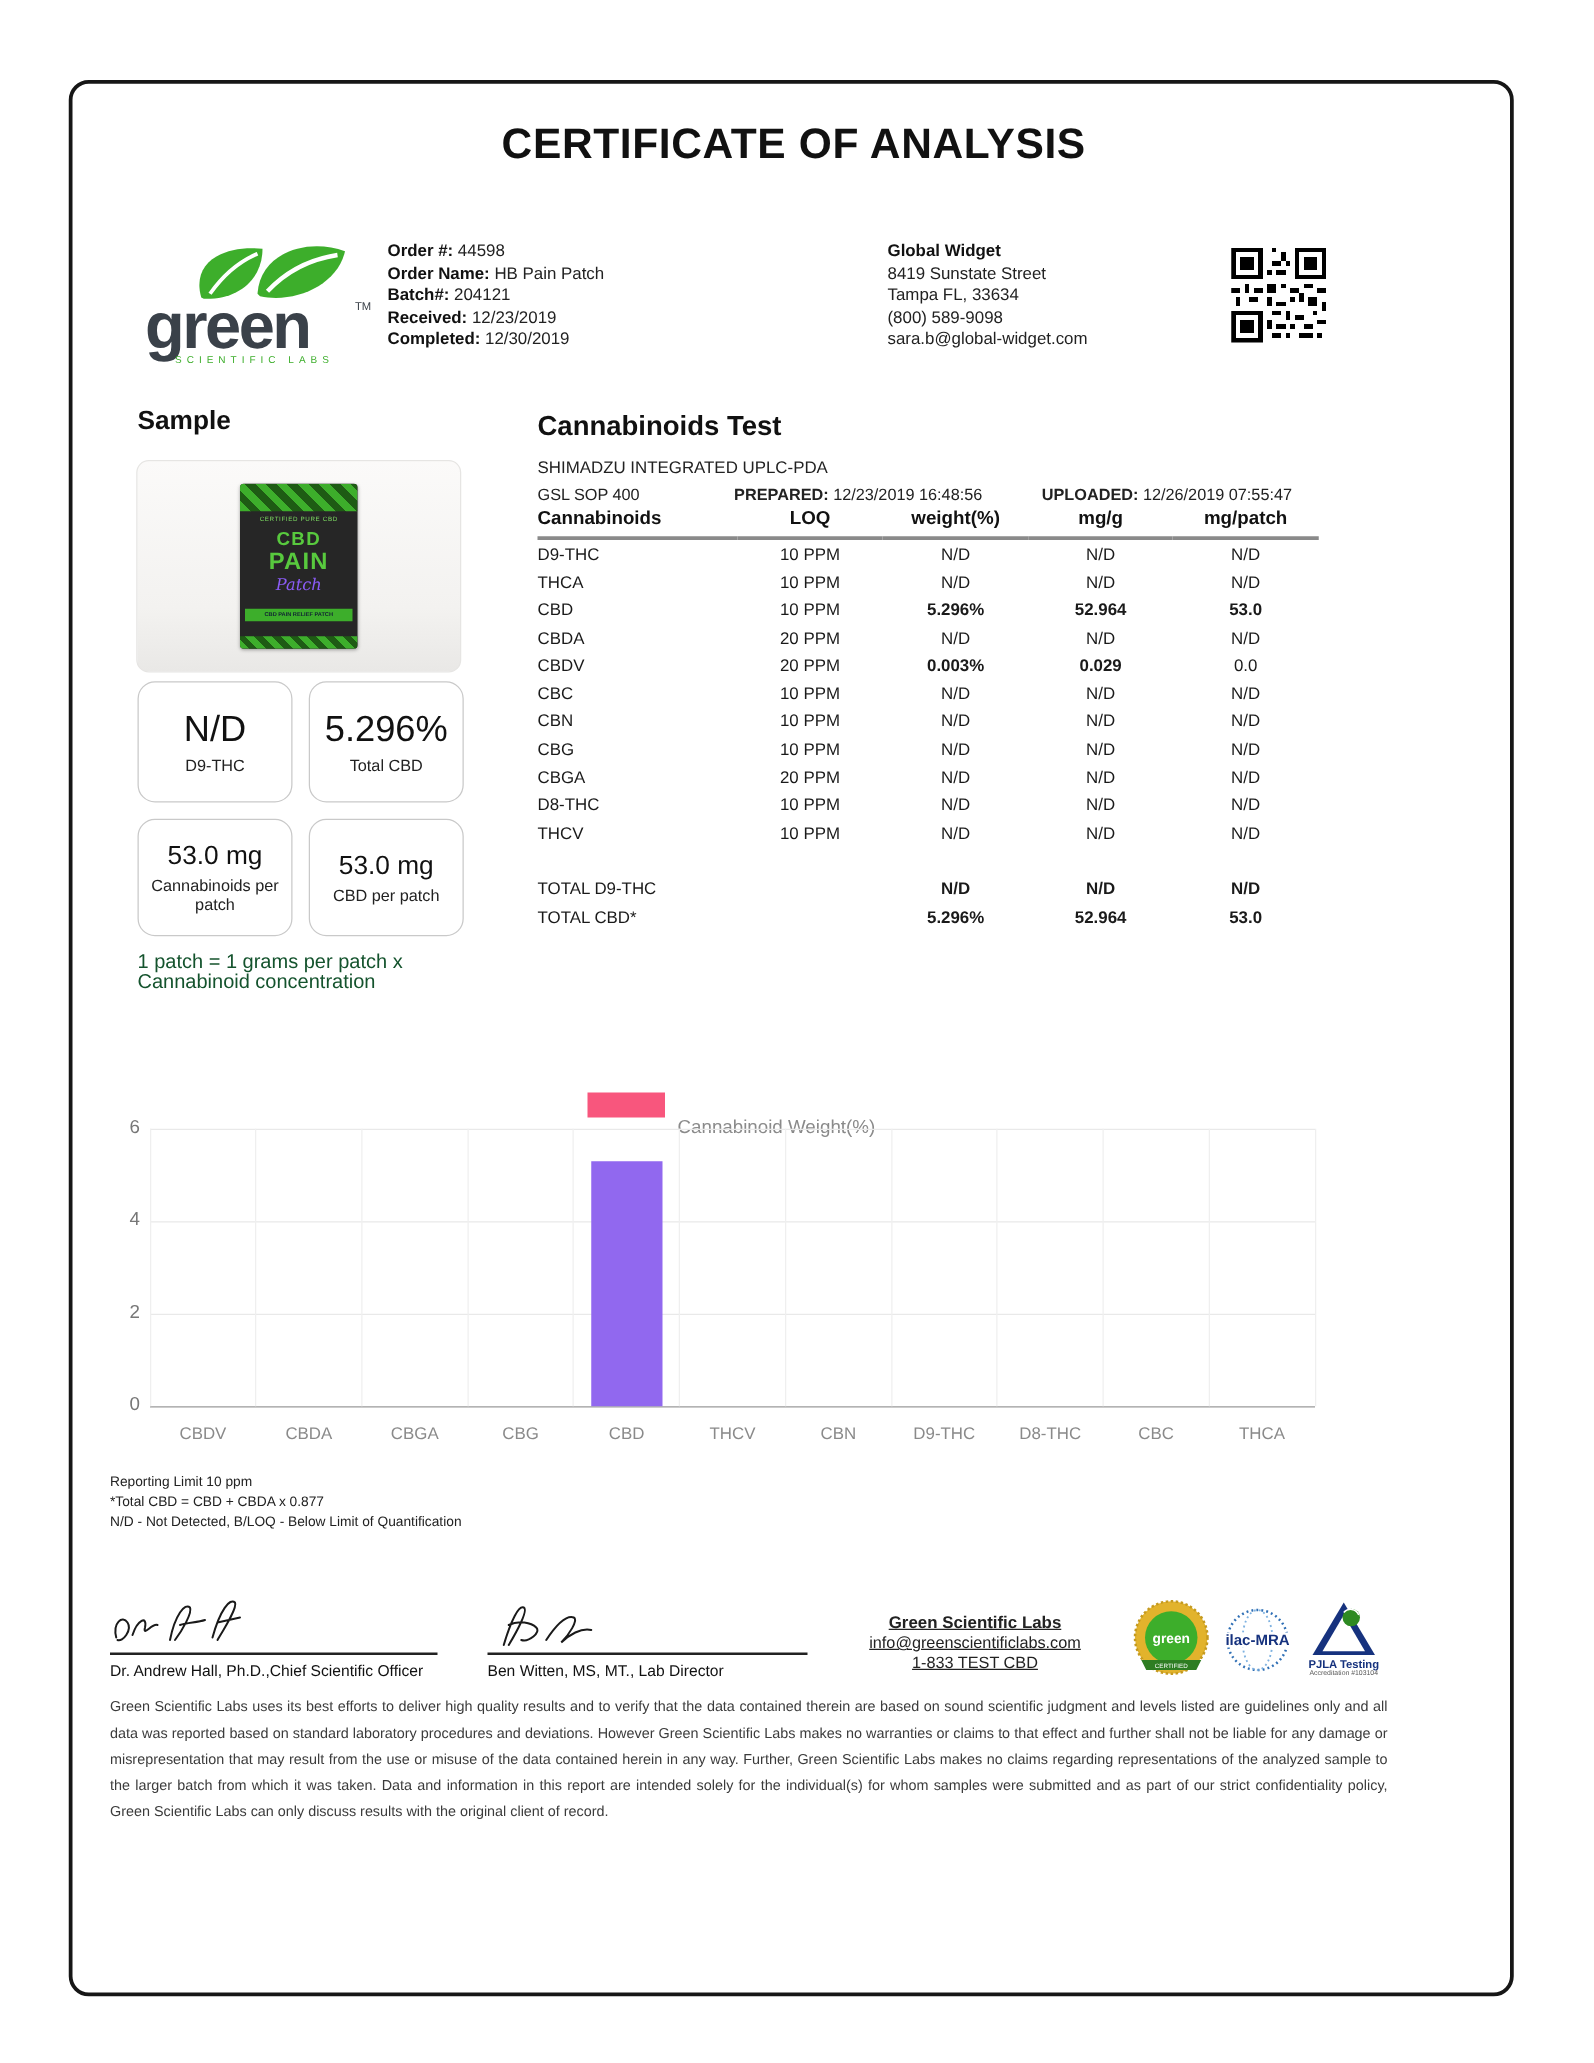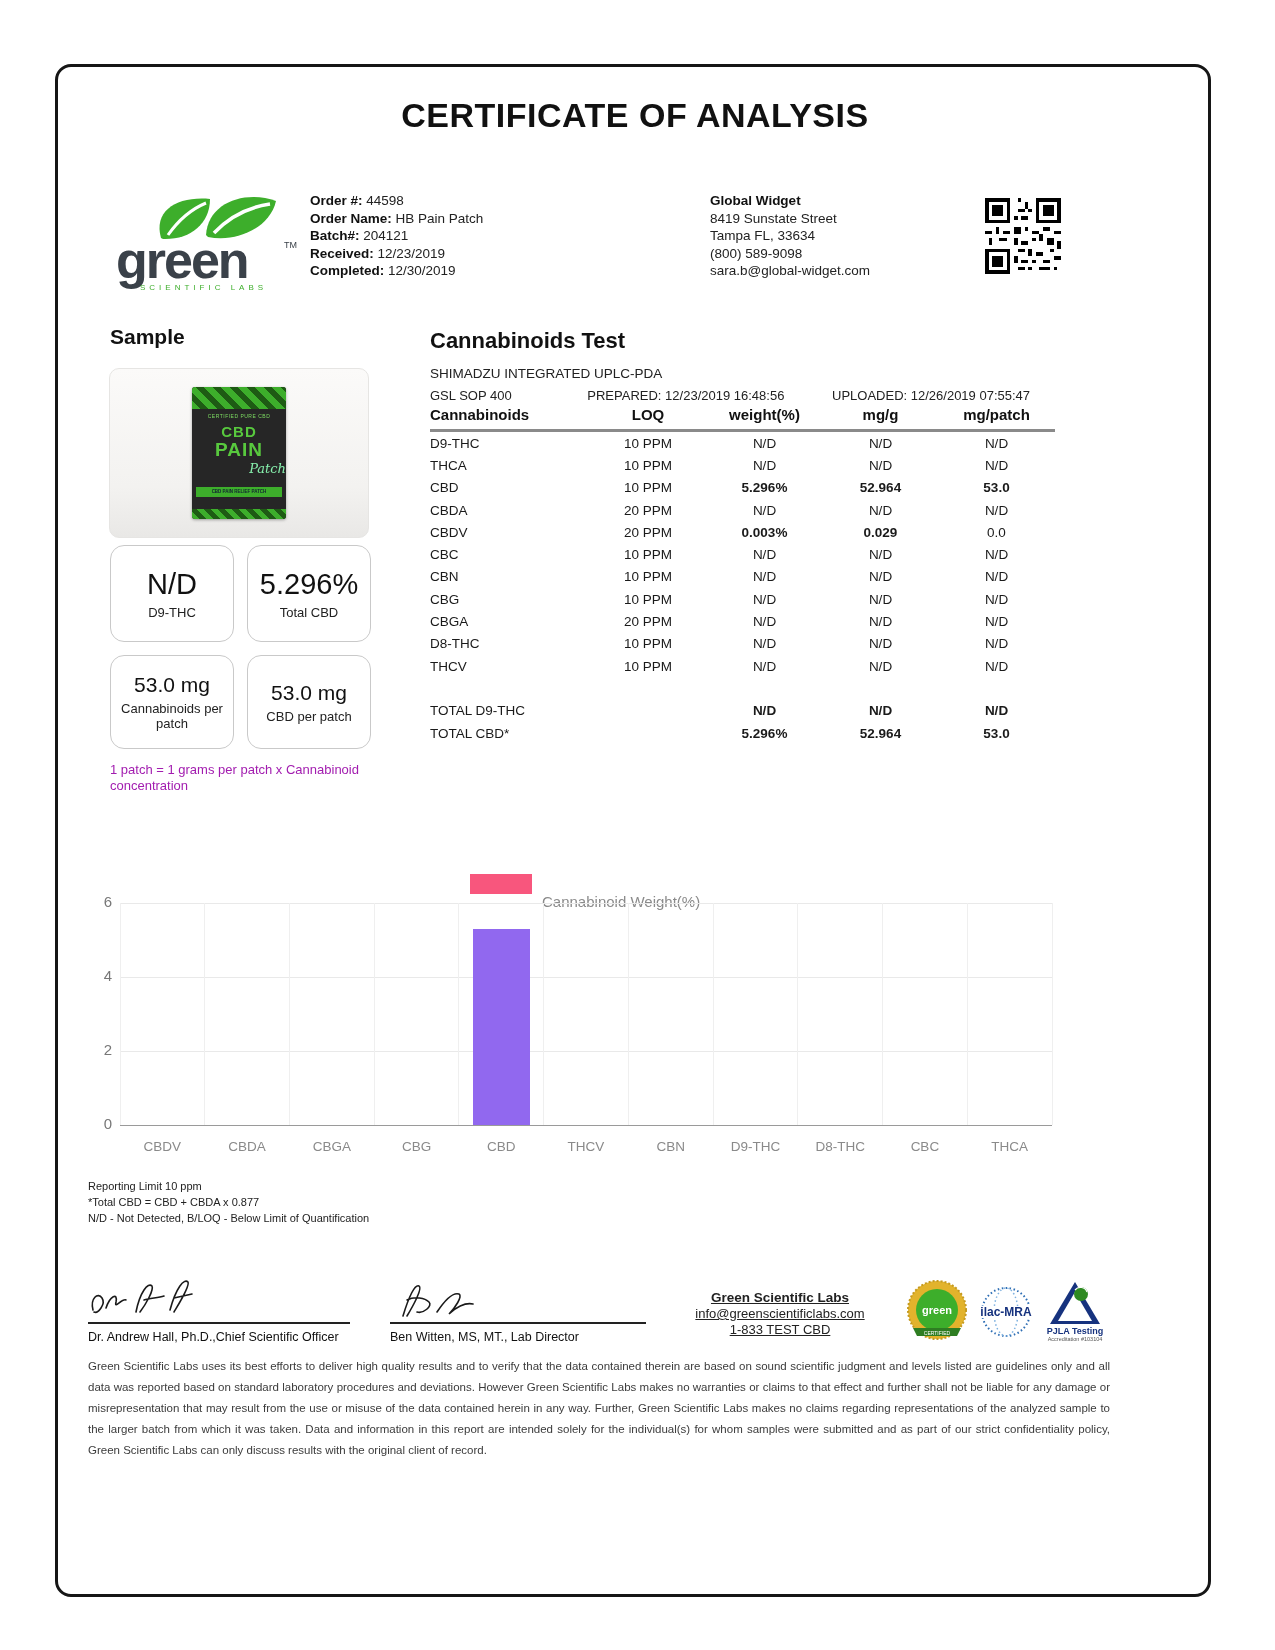--- a/index.html
+++ b/index.html
@@ -22,36 +22,36 @@
   .pack{width:94px;height:132px;background:#262626;border-radius:3px;position:relative;overflow:hidden;
         box-shadow:0 1px 3px rgba(0,0,0,.35);}
   .pack .band-top{position:absolute;left:0;top:0;width:100%;height:22px;
         background:repeating-linear-gradient(45deg,#3dae2b 0 6px,#1e5b14 6px 12px);}
   .pack .cert{position:absolute;top:26px;width:100%;text-align:center;color:#7ddc62;
         font-size:5px;letter-spacing:.5px;}
   .pack .cbd{position:absolute;top:36px;width:100%;text-align:center;color:#58c93e;
         font-weight:bold;font-size:15px;letter-spacing:1px;}
   .pack .pain{position:absolute;top:52px;width:100%;text-align:center;color:#58c93e;
         font-weight:bold;font-size:19px;letter-spacing:1px;}
-  .pack .script{position:absolute;top:74px;width:100%;text-align:right;color:#86efac;
+  .pack .script{position:absolute;top:74px;width:100%;text-align:center;color:#8b5cf6;
         font-family:"DejaVu Serif", serif;font-style:italic;font-size:13px;}
   .pack .band-low{position:absolute;left:4px;bottom:22px;width:86px;height:10px;background:#3dae2b;
         color:#123;font-size:4.5px;font-weight:bold;text-align:center;line-height:10px;}
   .pack .band-bot{position:absolute;left:0;bottom:0;width:100%;height:10px;
         background:repeating-linear-gradient(45deg,#3dae2b 0 5px,#1e5b14 5px 10px);}
   .stat{border:1.5px solid #c9c9c9;border-radius:14px;display:flex;flex-direction:column;
         align-items:center;justify-content:center;text-align:center;background:#fff;}
   .stat .v1{font-size:29px;color:#111;}
   .stat .v2{font-size:21px;color:#111;}
   .stat .l{font-size:13px;color:#222;line-height:15px;margin-top:4px;padding:0 6px;}
-  .note{font-size:13px;line-height:16px;color:#a21caf;}
+  .note{font-size:16px;line-height:16px;color:#14532d;}
   
   .inst{font-size:13.5px;color:#222;}
   .sopline{font-size:13px;color:#222;}
-  .sopline b{font-weight:normal;}
+  .sopline b{font-weight:bold;}
   table.cann{border-collapse:collapse;table-layout:fixed;}
   table.cann th{font-size:15px;font-weight:bold;text-align:center;padding:0 0 6px 0;}
   table.cann th:first-child{text-align:left;}
   table.cann td{font-size:13.5px;text-align:center;height:22.3px;padding:0;color:#1a1a1a;}
   table.cann td:first-child{text-align:left;}
   .hdr-rule{border-bottom:3px solid #8a8a8a;}
   td.bold{font-weight:bold;}
   
   .legend-swatch{width:62px;height:20px;}
   .legend-label{font-size:15px;color:#8a8a8a;}

